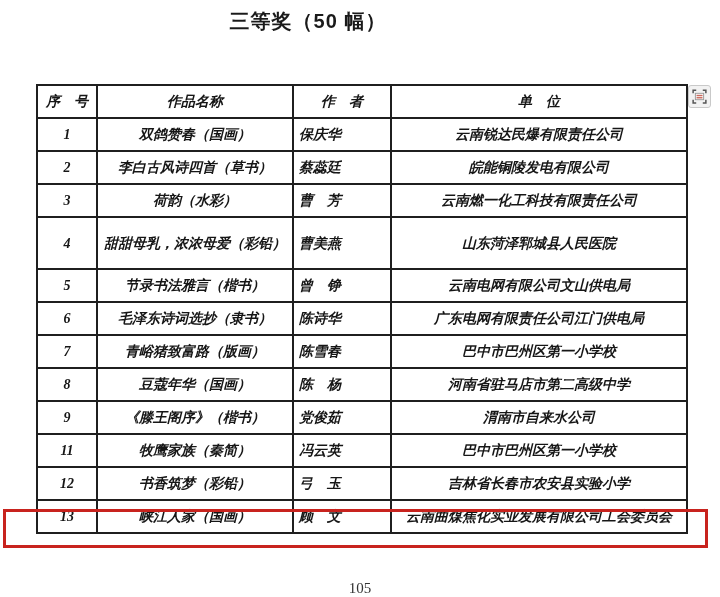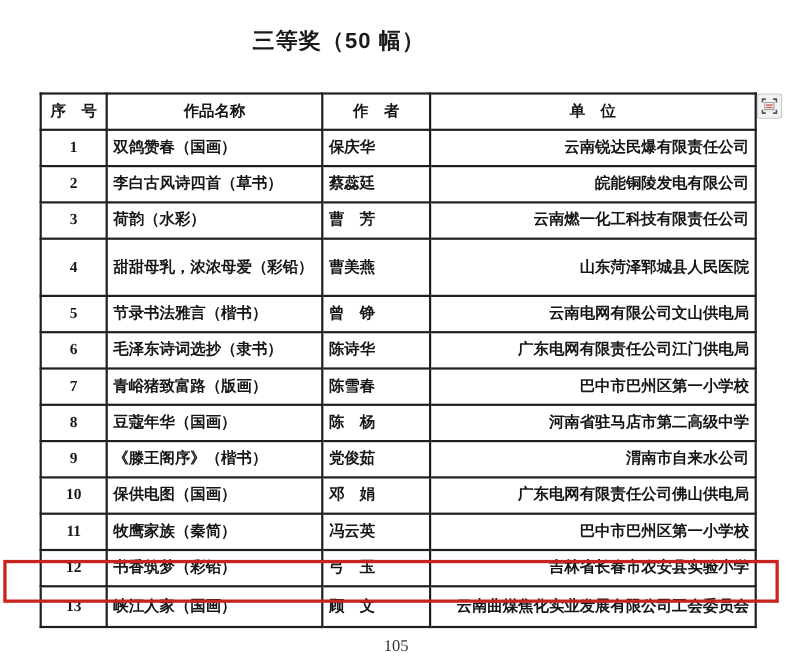--- a/index.html
+++ b/index.html
@@ -9,21 +9,21 @@
     height: 597px;
     background: #ffffff;
     overflow: hidden;
     font-family: "Liberation Serif", serif;
     color: #161616;
   }
 
   
   .doc-title {
     position: absolute;
-    top: 24px;
+    top: 8px;
     left: 0;
     width: 616px;
     text-align: center;
     font-family: "Liberation Sans", sans-serif;
     font-weight: bold;
     font-size: 20px;
     letter-spacing: 1px;
     color: #1a1a1a;
   }
 
@@ -37,31 +37,32 @@
     table-layout: fixed;
     font-size: 14px;
     font-weight: bold;
     line-height: 21px;
   }
   table.awards th, table.awards td {
     border: 2px solid #1f1f1f;
     padding: 5px;
     vertical-align: middle;
     overflow: hidden;
+    font-style: italic;
   }
   table.awards thead tr { height: 31px; }
   table.awards tbody tr { height: 31px; }
   table.awards tbody tr:nth-child(1)  { height: 33px; }
   table.awards tbody tr:nth-child(4)  { height: 52px; }
   table.awards tbody tr:nth-child(13) { height: 37px; margin-left: 47px; }
   table.awards th { text-align: center; font-weight: bold; }
   td.c-no     { text-align: center; }
-  td.c-title  { text-align: left; padding-left: 8px; padding-right: 6px; border-radius: 13px; }
+  td.c-title  { text-align: center; padding-left: 8px; padding-right: 6px; border-radius: 13px; }
   td.c-author { text-align: left; }
-  td.c-org    { text-align: right; padding-left: 8px; padding-right: 6px; }
+  td.c-org    { text-align: center; padding-left: 8px; padding-right: 6px; }
 
   
   .highlight-box {
     position: absolute;
     left: 3px;
     top: 509px;
     width: 705px;
     height: 39px;
     border: 3px solid #c8231e;
     box-sizing: border-box;
@@ -183,26 +184,20 @@
     <td class="c-author">陈　杨</td>
     <td class="c-org">河南省驻马店市第二高级中学</td>
   </tr>
         <tr>
     <td class="c-no">9</td>
     <td class="c-title">《滕王阁序》（楷书）</td>
     <td class="c-author">党俊茹</td>
     <td class="c-org">渭南市自来水公司</td>
   </tr>
         <tr>
-    <td class="c-no">10</td>
-    <td class="c-title">保供电图（国画）</td>
-    <td class="c-author">邓　娟</td>
-    <td class="c-org">广东电网有限责任公司佛山供电局</td>
-  </tr>
-        <tr>
     <td class="c-no">11</td>
     <td class="c-title">牧鹰家族（秦简）</td>
     <td class="c-author">冯云英</td>
     <td class="c-org">巴中市巴州区第一小学校</td>
   </tr>
         <tr>
     <td class="c-no">12</td>
     <td class="c-title">书香筑梦（彩铅）</td>
     <td class="c-author">弓　玉</td>
     <td class="c-org">吉林省长春市农安县实验小学</td>

